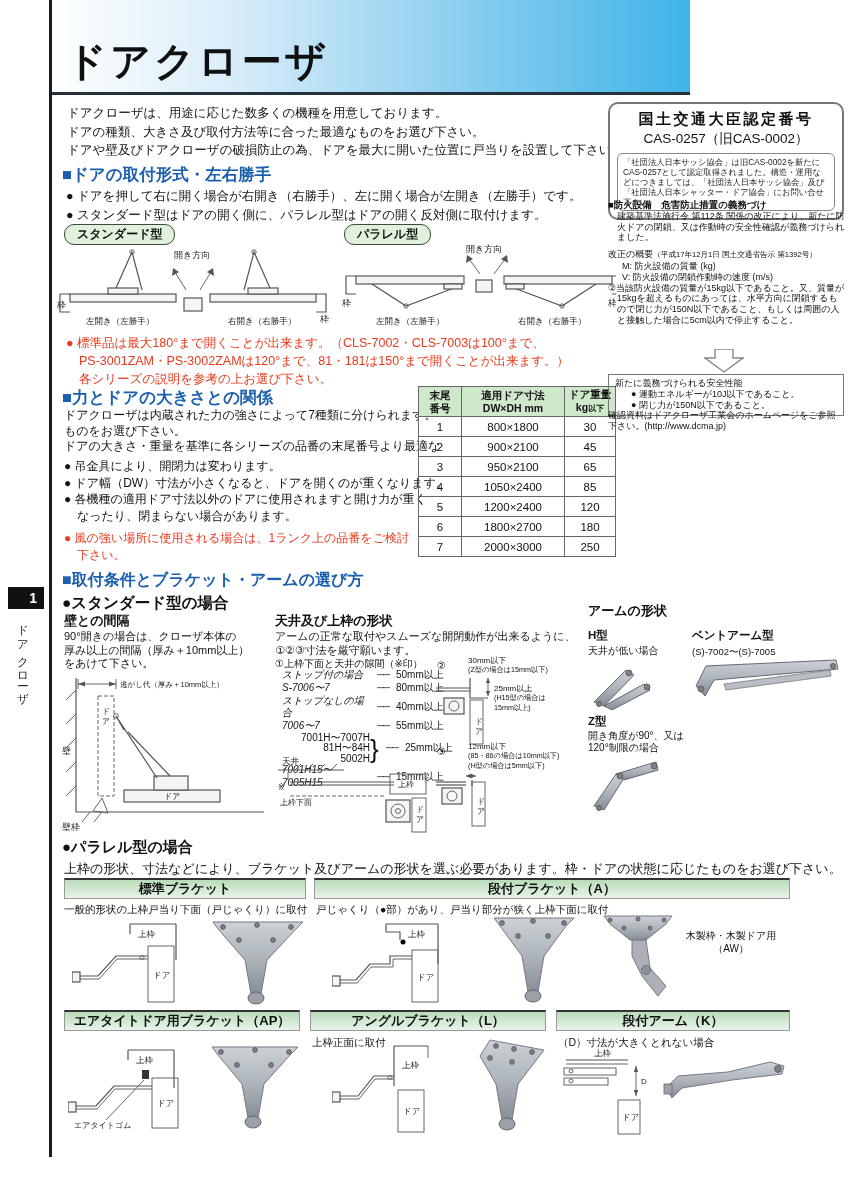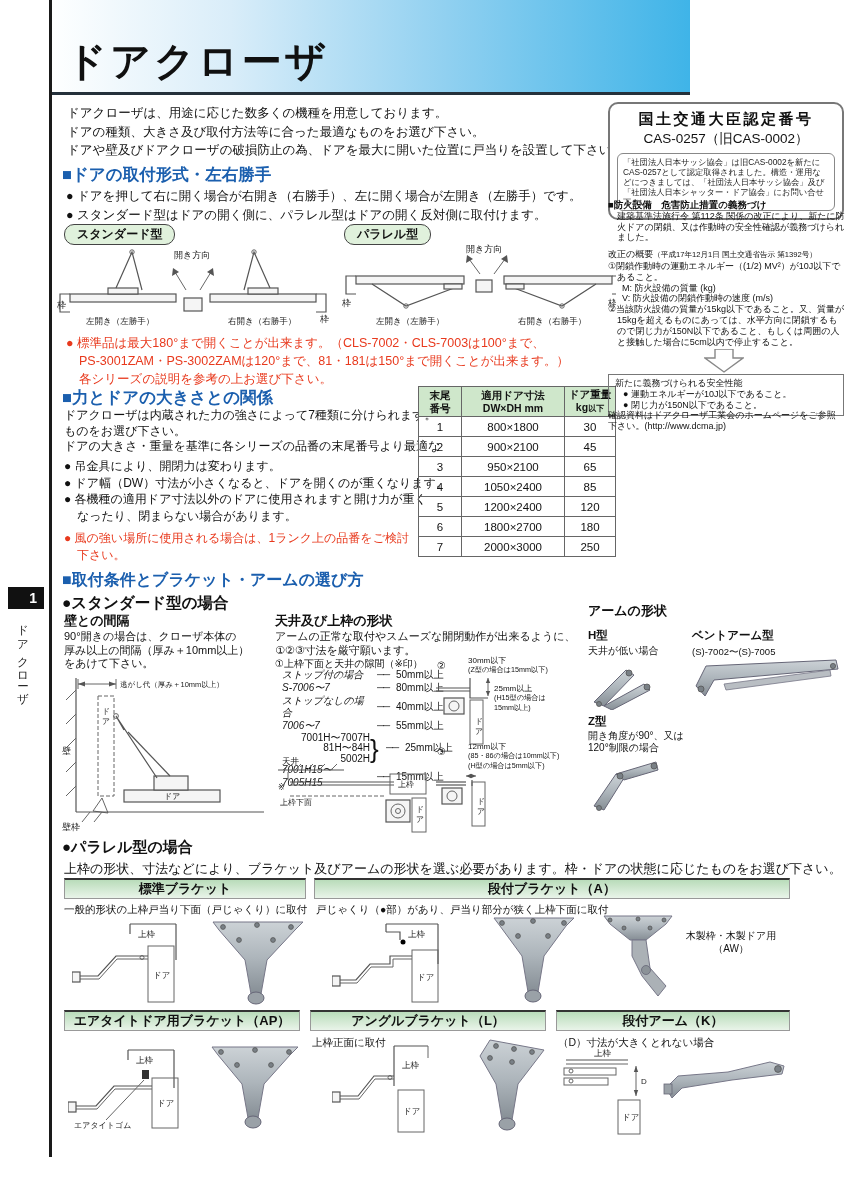--- a/index.html
+++ b/index.html
@@ -41,21 +41,21 @@
             line-height:10px;padding:3px 5px;color:#222;}
   .fire{left:608px;top:200px;width:238px;font-size:9px;line-height:10.8px;}
   .fire .hd{font-weight:bold;font-size:9.5px;}
   .fire .bd{padding-left:9px;}
   .fire .rev{margin-top:6px;}
   .fire .revnote{font-size:7.6px;}
   .hang{padding-left:9px;text-indent:-9px;}
   .mv{padding-left:14px;}
   .safety{left:608px;top:374px;width:236px;border:1.5px solid #777;padding:3px 6px 4px;
           font-size:9px;line-height:11px;box-sizing:border-box;}
-  .safety .it{padding-left:8px;}
+  .safety .it{padding-left:16px;}
   .sbfoot{left:608px;top:410px;width:236px;font-size:9px;line-height:11px;}
   
   .coltitle{font-size:13px;font-weight:bold;}
   .small11{font-size:11px;line-height:13.5px;}
   .speclist{left:282px;top:669px;font-size:10px;line-height:12.8px;}
   .srow{display:flex;align-items:center;}
   .sl{width:88px;text-align:left;font-style:italic;}
   .sd{width:26px;text-align:center;letter-spacing:-1px;}
   .sv{white-space:nowrap;}
   .sgl{width:88px;text-align:right;line-height:10.5px;}
@@ -242,21 +242,20 @@
 
   <div class="abs certbox">
     <div class="certtitle">国土交通大臣認定番号</div>
     <div class="certno">CAS-0257（旧CAS-0002）</div>
     <div class="certnote">「社団法人日本サッシ協会」は旧CAS-0002を新たにCAS-0257として認定取得されました。構造・運用などにつきましては、「社団法人日本サッシ協会」及び「社団法人日本シャッター・ドア協会」にお問い合せ下さい。</div>
   </div>
   <div class="abs fire">
     <div class="hd">■防火設備　危害防止措置の義務づけ</div>
     <div class="bd">建築基準法施行令 第112条 関係の改正により、新たに防火ドアの閉鎖、又は作動時の安全性確認が義務づけられました。</div>
     <div class="rev"><span>改正の概要</span><span class="revnote">（平成17年12月1日 国土交通省告示 第1392号）</span></div>
-    <div class="hang">①閉鎖作動時の運動エネルギー（(1/2) MV²）が10J以下であること。</div>
     <div class="mv">M: 防火設備の質量 (kg)</div>
     <div class="mv">V: 防火設備の閉鎖作動時の速度 (m/s)</div>
     <div class="hang">②当該防火設備の質量が15kg以下であること。又、質量が15kgを超えるものにあっては、水平方向に閉鎖するもので閉じ力が150N以下であること、もしくは周囲の人と接触した場合に5cm以内で停止すること。</div>
   </div>
   <svg class="abs" style="left:704px;top:349px" width="40" height="24" viewBox="0 0 40 24">
     <polygon points="11,0 29,0 29,9 39,9 20,23 1,9 11,9" fill="#fff" stroke="#888" stroke-width="1.4"></polygon>
   </svg>
   <div class="abs safety">
     <div>新たに義務づけられる安全性能</div>
     <div class="it">● 運動エネルギーが10J以下であること。</div>

